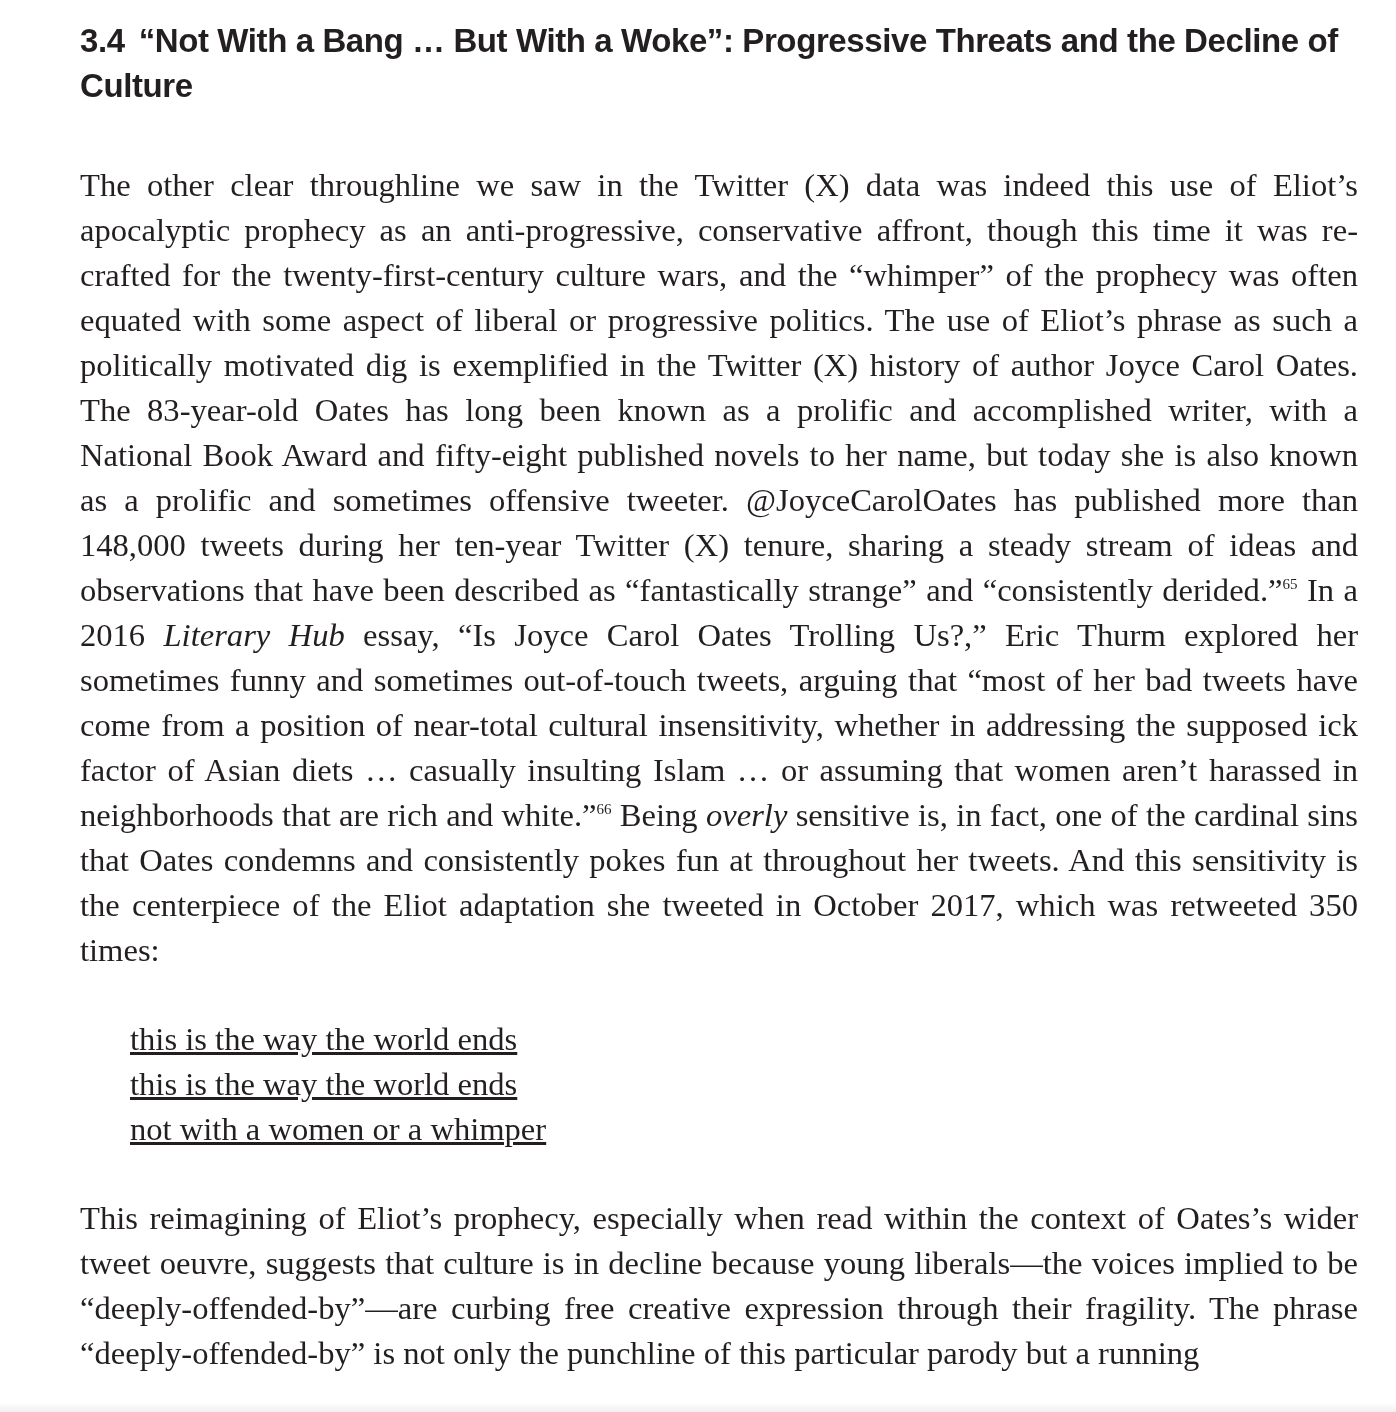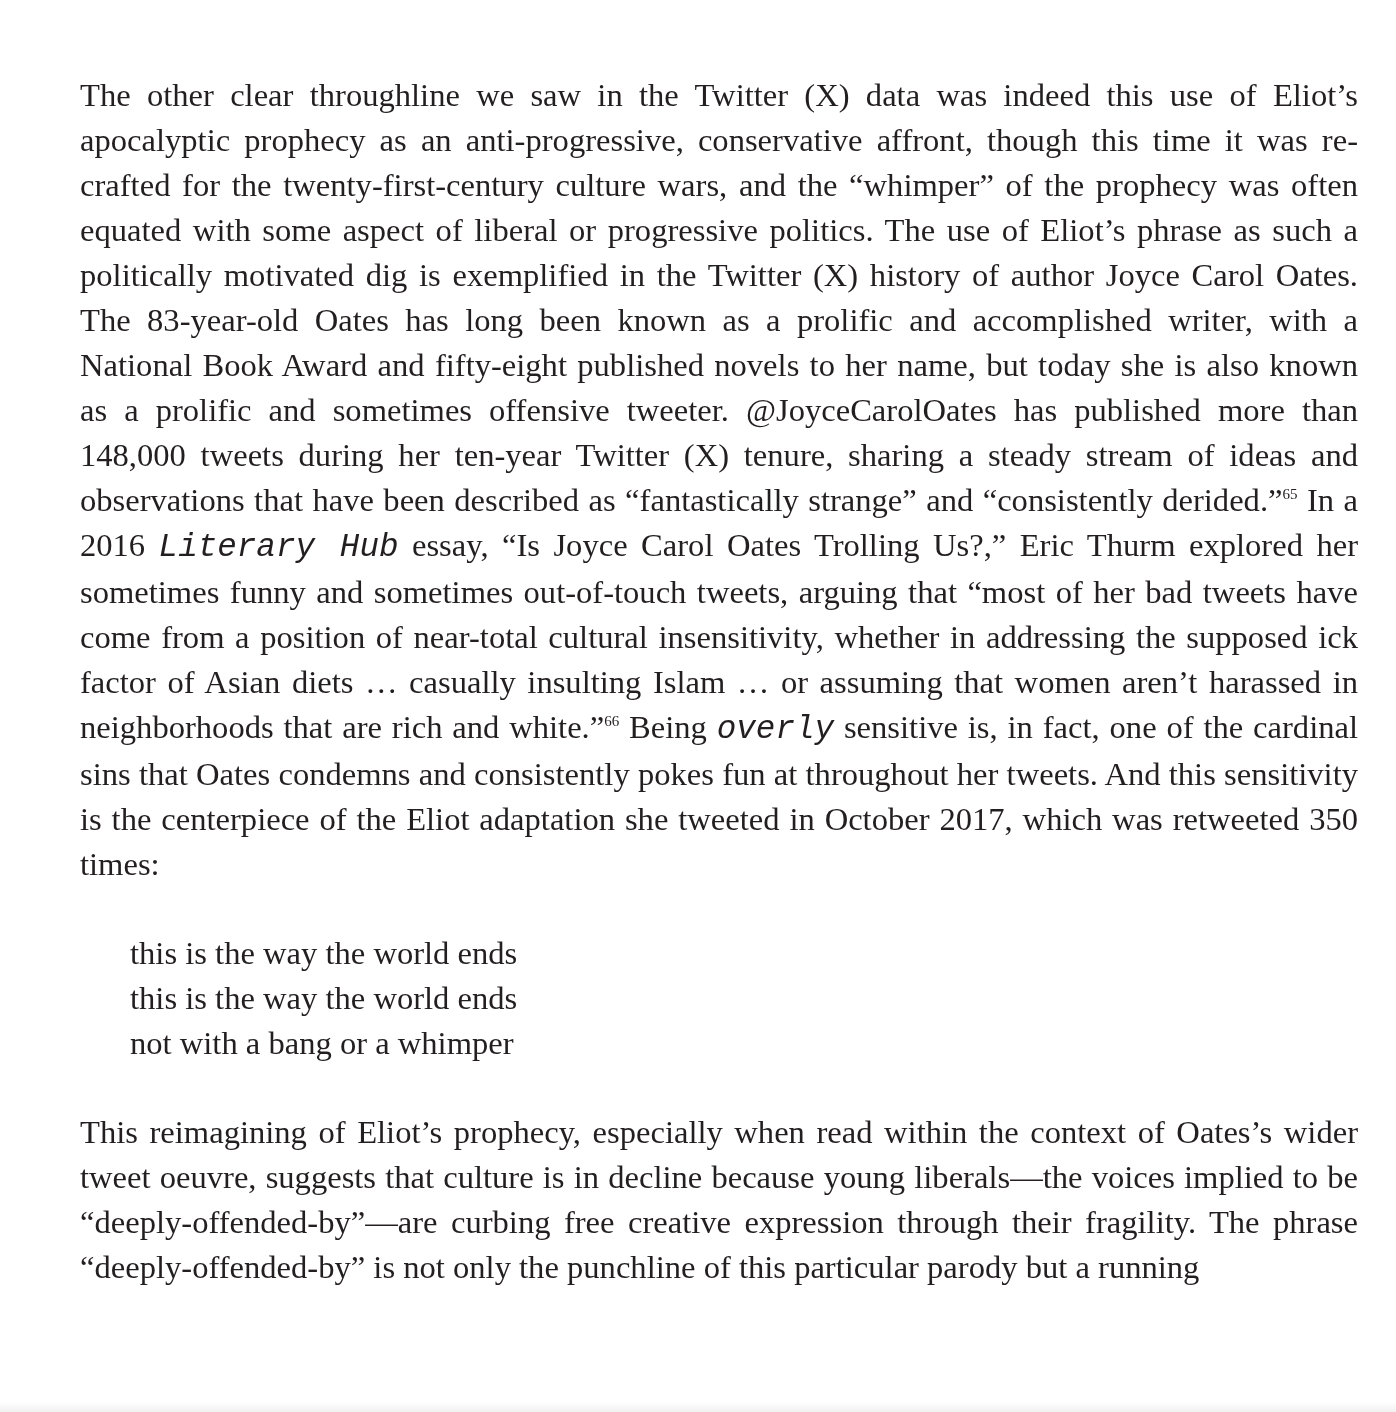--- a/index.html
+++ b/index.html
@@ -42,48 +42,52 @@
     hyphens: manual;
   }
   .para.first {
     margin-top: 55px;
   }
   .para sup, .verse sup {
     font-size: 15px;
     line-height: 0;
     vertical-align: 12px;
   }
-  .para em { font-style: italic; font-family: Liberation Mono, monospace; }
+  .para em { font-style: italic; }
   .verse {
     margin: 44px 0 44px 50px;
     font-family: "Liberation Serif", "DejaVu Serif", serif;
     font-size: 32.6px;
     line-height: 45px;
     color: #231f20;
+    text-decoration: underline;
   }
   .verse-line { display: block; }
   .para.second {
     margin-top: 0;
   }
   .bottom-fade {
     position: absolute;
     left: 0; right: 0; bottom: 0;
     height: 10px;
     background: linear-gradient(to bottom, rgba(255,255,255,0), rgba(230,230,230,0.6));
   }
 </style>
 </head>
 <body>
 
 <div class="page">
+  <h3 class="section-heading">
+    <span class="num">3.4</span><span>“Not With a Bang … But With a Woke”: Progressive Threats and the Decline of Culture</span>
+  </h3>
 
   <p class="para first"><span>The other clear throughline we saw in the Twitter (X) data was indeed this use of Eliot’s apocalyptic prophecy as an anti-progressive, conservative affront, though this time it was re-crafted for the twenty-first-century culture wars, and the “whimper” of the prophecy was often equated with some aspect of liberal or progressive politics. The use of Eliot’s phrase as such a politically motivated dig is exemplified in the Twitter (X) history of author Joyce Carol Oates. The 83-year-old Oates has long been known as a prolific and accomplished writer, with a National Book Award and fifty-eight published novels to her name, but today she is also known as a prolific and sometimes offensive tweeter. @JoyceCarolOates has pub­lished more than 148,000 tweets during her ten-year Twitter (X) tenure, sharing a steady stream of ideas and observations that have been described as “fantastically strange” and “consistently derided.”</span><sup>65</sup><span> In a 2016 </span><em>Literary Hub</em><span> essay, “Is Joyce Carol Oates Trolling Us?,” Eric Thurm explored her sometimes funny and sometimes out-of-touch tweets, arguing that “most of her bad tweets have come from a position of near-total cultural insensitivity, whether in addressing the supposed ick factor of Asian diets … casually insulting Islam … or assuming that women aren’t harassed in neighborhoods that are rich and white.”</span><sup>66</sup><span> Being </span><em>overly</em><span> sensitive is, in fact, one of the cardinal sins that Oates condemns and consistently pokes fun at throughout her tweets. And this sensitivity is the centerpiece of the Eliot adap­tation she tweeted in October 2017, which was retweeted 350 times:</span></p>
 
   <div class="verse">
     <span class="verse-line">this is the way the world ends</span>
     <span class="verse-line">this is the way the world ends</span>
-    <span class="verse-line">not with a bang or a whimper</span>
+    <span class="verse-line">not with a women or a whimper</span>
   </div>
 
   <p class="para second">This reimagining of Eliot’s prophecy, especially when read within the context of Oates’s wider tweet oeuvre, suggests that culture is in decline because young liberals—the voices implied to be “deeply-offended-by”—are curbing free creative expression through their fragility. The phrase “deeply-offended-by” is not only the punchline of this particular parody but a running</p>
 </div>
 
 <div class="bottom-fade"></div>
 
 </body></html>

